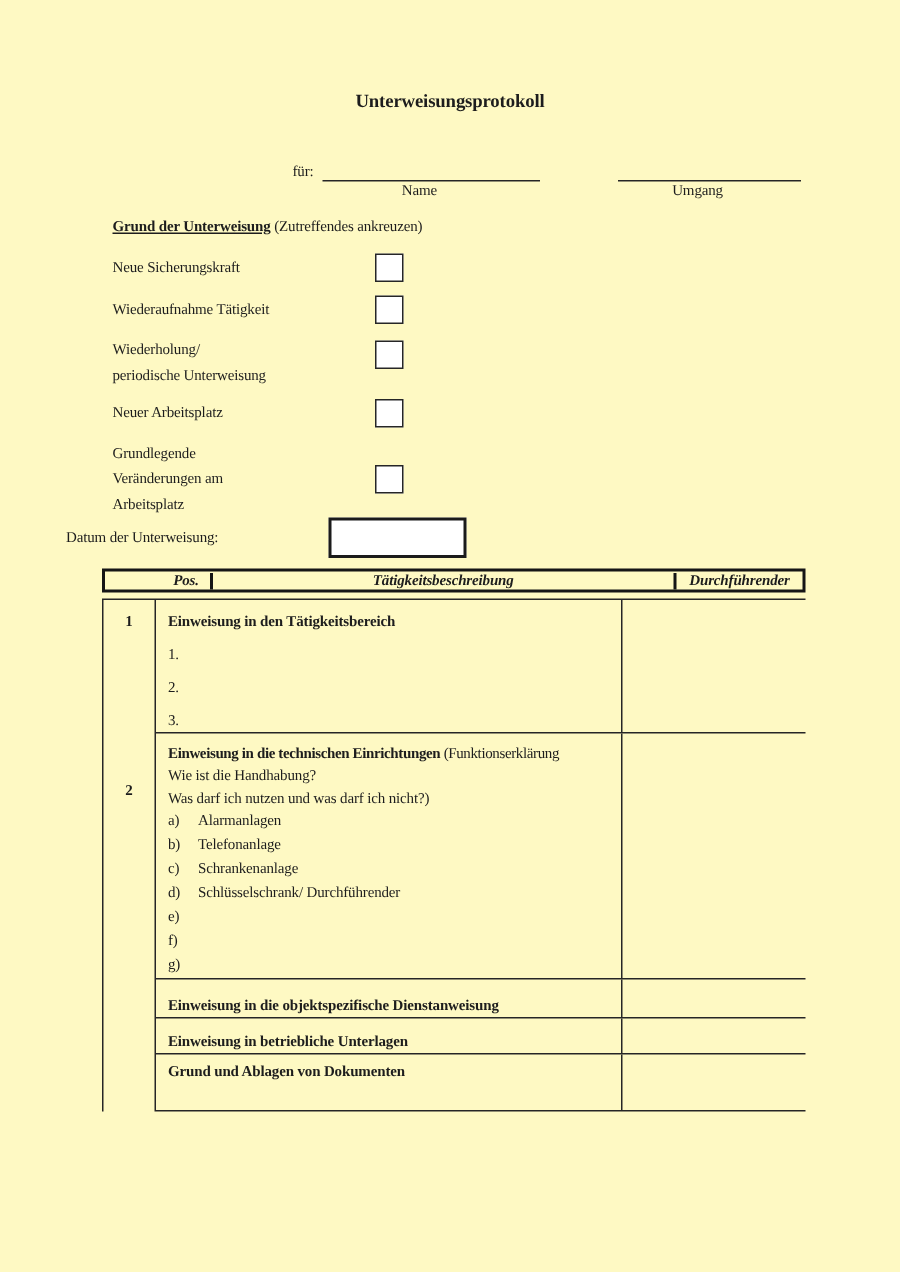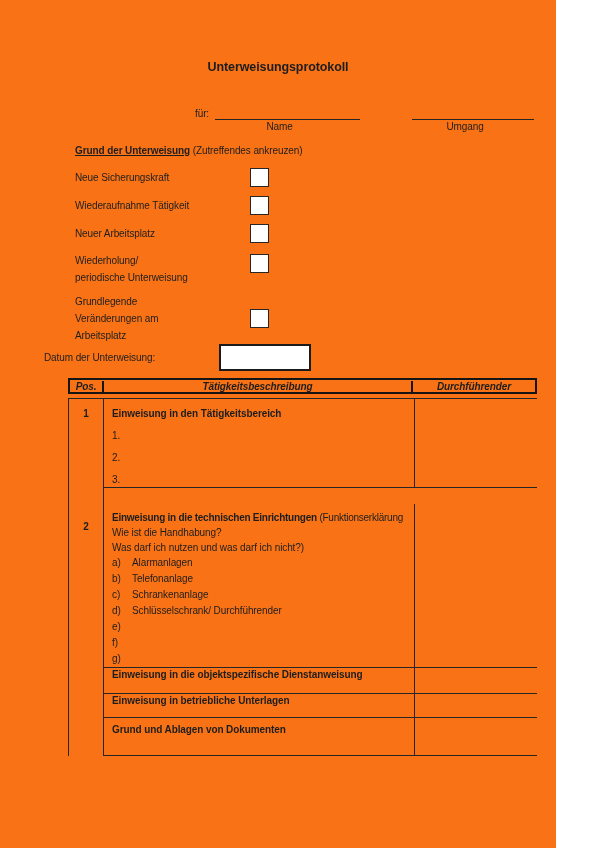--- a/index.html
+++ b/index.html
@@ -1,19 +1,19 @@
 <!DOCTYPE html>
 <html><head>
 <meta charset="utf-8">
 <style>
   * { margin:0; padding:0; box-sizing:border-box; }
   html,body { background:#ffffff; }
   .page {
-    width:556px; height:848px; background:#f97316; position:relative; overflow:hidden;
-    font-family:Liberation Sans, sans-serif; font-size:10px; color:#1d1d1d;
+    width:600px; height:848px; background:#fef9c3; position:relative; overflow:hidden;
+    font-family:Liberation Serif, serif; font-size:10px; color:#1d1d1d;
     letter-spacing:-0.1px;
   }
   .doc-title { padding-top:60px; text-align:center; font-weight:bold; font-size:12.5px; }
 
   
   .fuer-row { display:flex; align-items:flex-end; margin:32px 0 0 195px; height:14px; }
   .fuer-label { margin-right:6px; padding-bottom:1px; }
   .field { position:relative; border-bottom:1px solid #262626; height:14px; }
   .field-name { width:145px; }
   .field-vorname { width:122px; margin-left:52px; }
@@ -35,42 +35,42 @@
   .row5 { margin-bottom:0; }
 
   
   .date-row { display:flex; align-items:center; margin:0 0 0 44px; }
   .date-label { width:175px; }
   .date-box { width:92px; height:27px; border:2px solid #1b1b1b; background:#fff; }
 
   
   .table-wrap { margin:7px 0 0 68px; width:469px; }
   .thead { display:flex; align-items:center; border:2px solid #151515; height:16px;
-           font-weight:bold; font-style:italic; text-align:center; }
+           font-weight:bold; font-style:italic; text-align:center;padding-left:38px; }
   .th-pos { width:34px; border-right:2px solid #151515; }
   .th-task { width:309px; border-right:2px solid #151515; }
   .th-exec { flex:1; }
 
   .tbody { display:flex; border-top:1px solid #262626; margin-top:4px; }
   .pos-col { width:36px; border-left:1px solid #262626; border-right:1px solid #262626; position:relative; }
   .pos-num { position:absolute; left:0; width:100%; text-align:center; font-weight:bold; }
   .pos-n1 { top:9px; }
   .pos-n2 { top:122px; }
   .rows { flex:1; }
   .trow { display:flex; border-bottom:1px solid #262626; }
   .cell-task { width:311px; border-right:1px solid #262626; }
   .cell-exec { flex:1; }
   .trow-1 { min-height:89px;flex-direction:column; }
-  .trow-2 { min-height:163px;margin-top:16px; }
+  .trow-2 { min-height:163px; }
   .trow-3 { min-height:26px; }
   .trow-4 { min-height:24px; }
   .trow-5 { min-height:38px; }
   .trow-1 .cell-task { padding:8px 6px 0 8px; }
   .trow-2 .cell-task { padding:6px 0 0 8px; }
-  .trow-3 .cell-task, .trow-4 .cell-task { display:flex; align-items:flex-start; padding-left:8px; }
+  .trow-3 .cell-task, .trow-4 .cell-task { display:flex; align-items:flex-end; padding-left:8px; }
   .trow-5 .cell-task { padding:5px 6px 0 8px; }
   .row-title { font-weight:bold; line-height:14px; }
   .num-item { line-height:14px; margin-top:8px; }
   .head-line { line-height:15px; white-space:nowrap; letter-spacing:-0.25px; }
   .para-line { line-height:15px; }
   .li { line-height:16px; }
   .li .marker { display:inline-block; width:20px; }
   .trow-5 .sub-line { line-height:14px; font-weight:normal; }
 </style>
 </head>
@@ -101,30 +101,30 @@
         <div>Neue Sicherungskraft</div>
       </div>
       <div class="checkbox"></div>
     </div>
     <div class="reason-row">
       <div class="reason-label">
         <div>Wiederaufnahme Tätigkeit</div>
       </div>
       <div class="checkbox"></div>
     </div>
-    <div class="reason-row">
-      <div class="reason-label">
-        <div>Neuer Arbeitsplatz</div>
-      </div>
-      <div class="checkbox"></div>
-    </div>
     <div class="reason-row align-top row4">
       <div class="reason-label">
         <div>Wiederholung/</div>
         <div>periodische Unterweisung</div>
+      </div>
+      <div class="checkbox"></div>
+    </div>
+    <div class="reason-row">
+      <div class="reason-label">
+        <div>Neuer Arbeitsplatz</div>
       </div>
       <div class="checkbox"></div>
     </div>
     <div class="reason-row row5">
       <div class="reason-label">
         <div>Grundlegende</div>
         <div>Veränderungen am</div>
         <div>Arbeitsplatz</div>
       </div>
       <div class="checkbox"></div>

